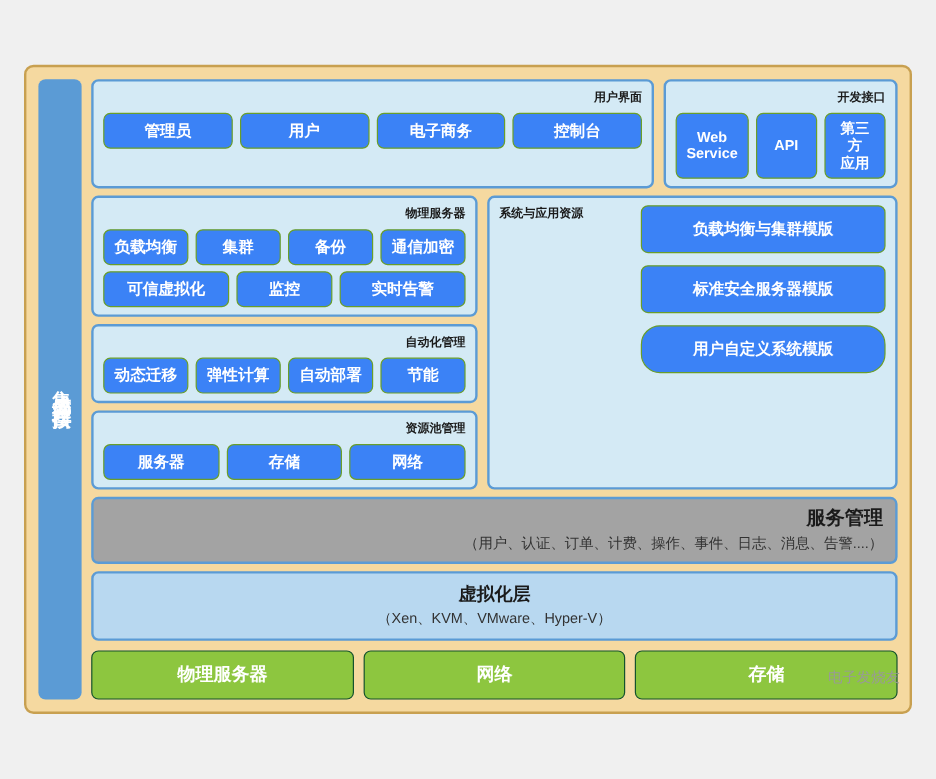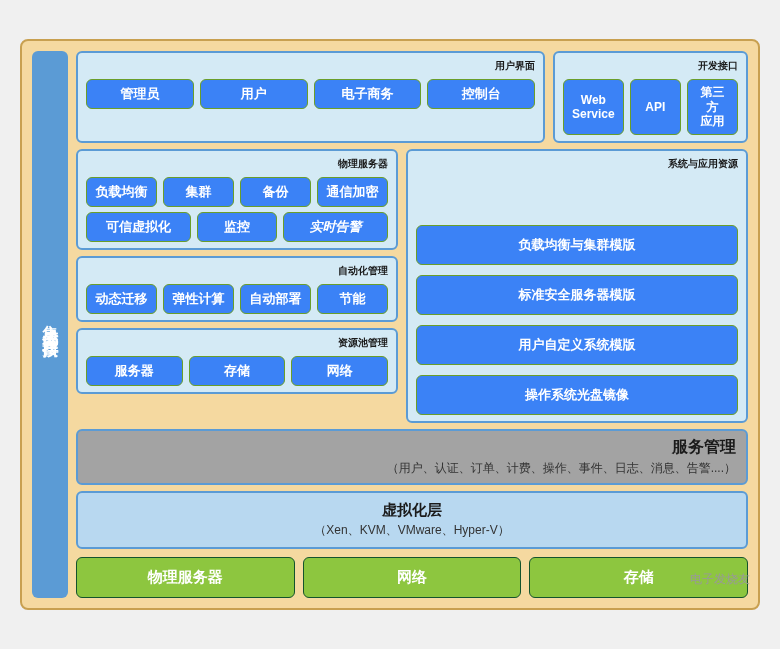--- a/index.html
+++ b/index.html
@@ -245,21 +245,21 @@
             <div class="reliability-row">
               <div class="btn-row">
                 <div class="green-btn">负载均衡</div>
                 <div class="green-btn">集群</div>
                 <div class="green-btn">备份</div>
                 <div class="green-btn">通信加密</div>
               </div>
               <div class="btn-row">
                 <div class="green-btn" style="flex:1.4;">可信虚拟化</div>
                 <div class="green-btn" style="flex:1;">监控</div>
-                <div class="green-btn" style="flex:1.4;font-style:italic;">实时告警</div>
+                <div class="green-btn" style="flex:1.4;">实时告警</div>
               </div>
             </div>
           </div>
 
           <div class="section">
             <div class="section-title">自动化管理</div>
             <div class="btn-row">
               <div class="green-btn">动态迁移</div>
               <div class="green-btn">弹性计算</div>
               <div class="green-btn">自动部署</div>
@@ -270,27 +270,26 @@
           <div class="section">
             <div class="section-title">资源池管理</div>
             <div class="btn-row">
               <div class="green-btn">服务器</div>
               <div class="green-btn">存储</div>
               <div class="green-btn">网络</div>
             </div>
           </div>
         </div>
 
-        <div class="section sysres-section" style="width:195px; display:flex; flex-direction:column;gap:48px;">
+        <div class="section sysres-section" style="width:195px; display:flex; flex-direction:row;gap:48px;">
           <div class="section-title">系统与应用资源</div>
           <div style="flex:1; display:flex; flex-direction:column; gap:5px;">
             <div class="green-btn" style="width:100%; padding:10px 8px;">负载均衡与集群模版</div>
             <div class="green-btn" style="width:100%; padding:10px 6px;">标准安全服务器模版</div>
-            <div class="green-btn" style="width:100%; padding:10px 6px;">用户自定义系统模版</div>
-            <div class="green-btn" style="width:100%; padding:10px 6px;">操作系统光盘镜像</div>
+            <div class="green-btn" style="width:100%; padding:10px 6px;border-radius:16px;">用户自定义系统模版</div>
           </div>
         </div>
       </div>
 
       <div class="service-section">
         <div class="service-title">服务管理</div>
         <div class="service-sub">（用户、认证、订单、计费、操作、事件、日志、消息、告警....）</div>
       </div>
 
       <div class="virt-section">

